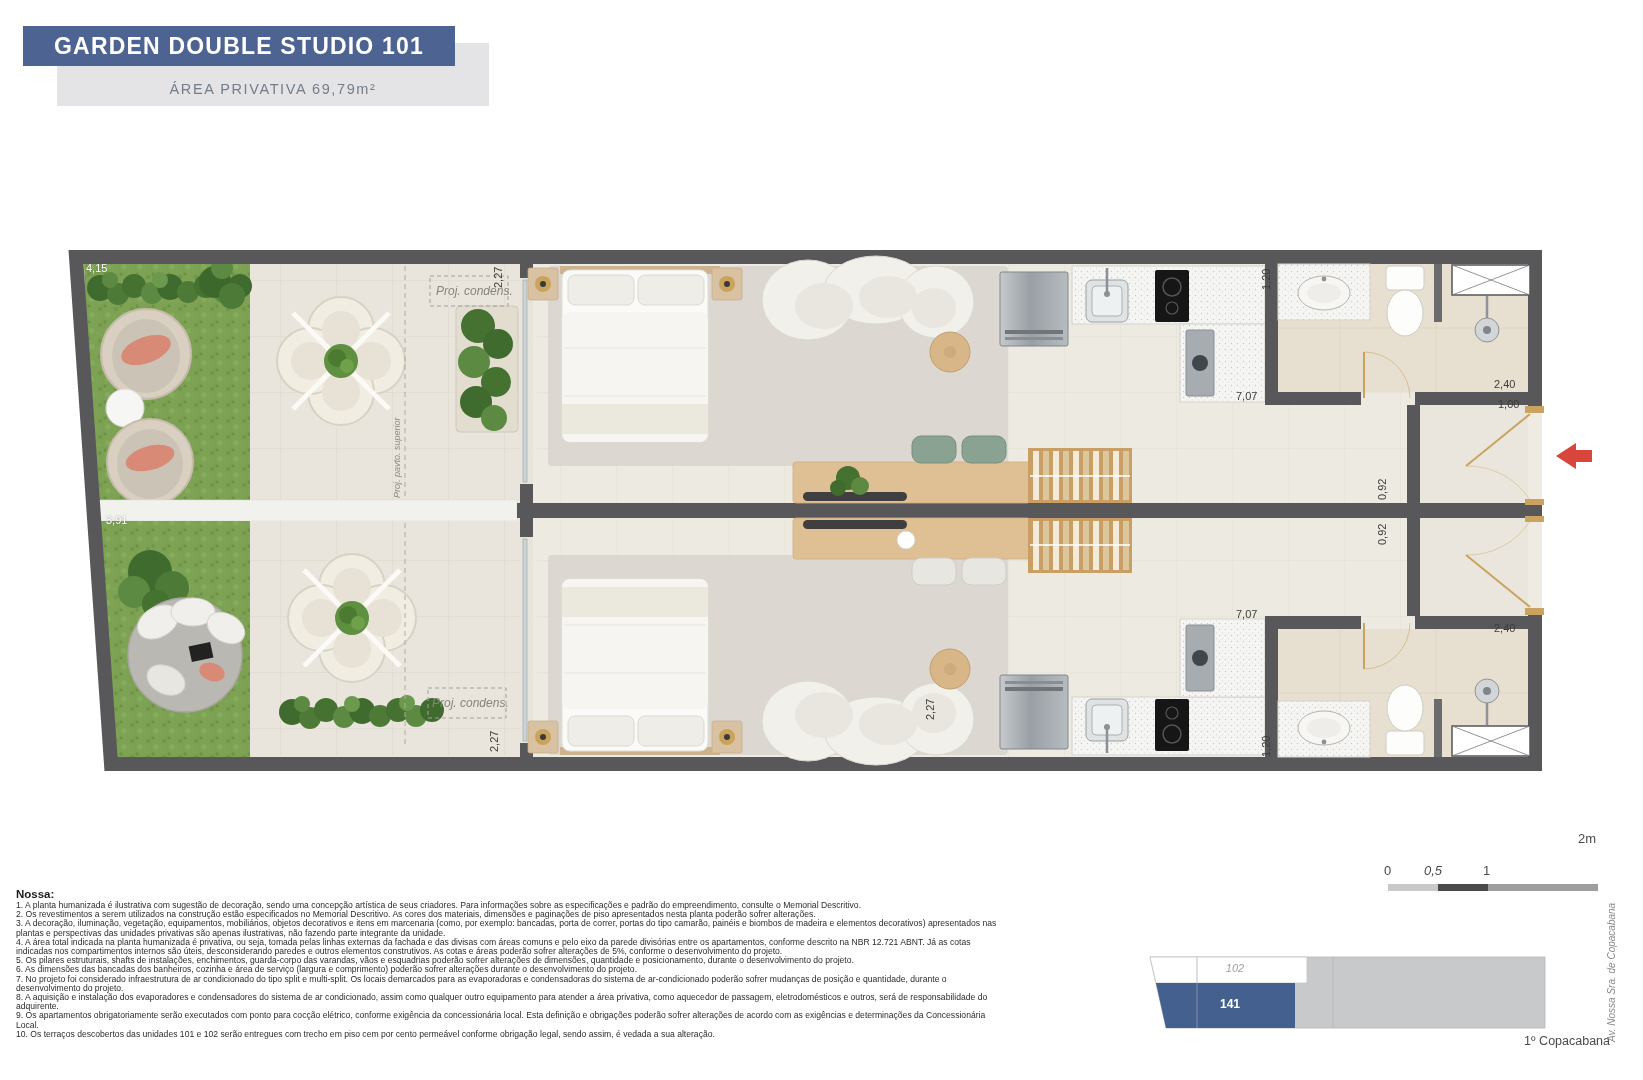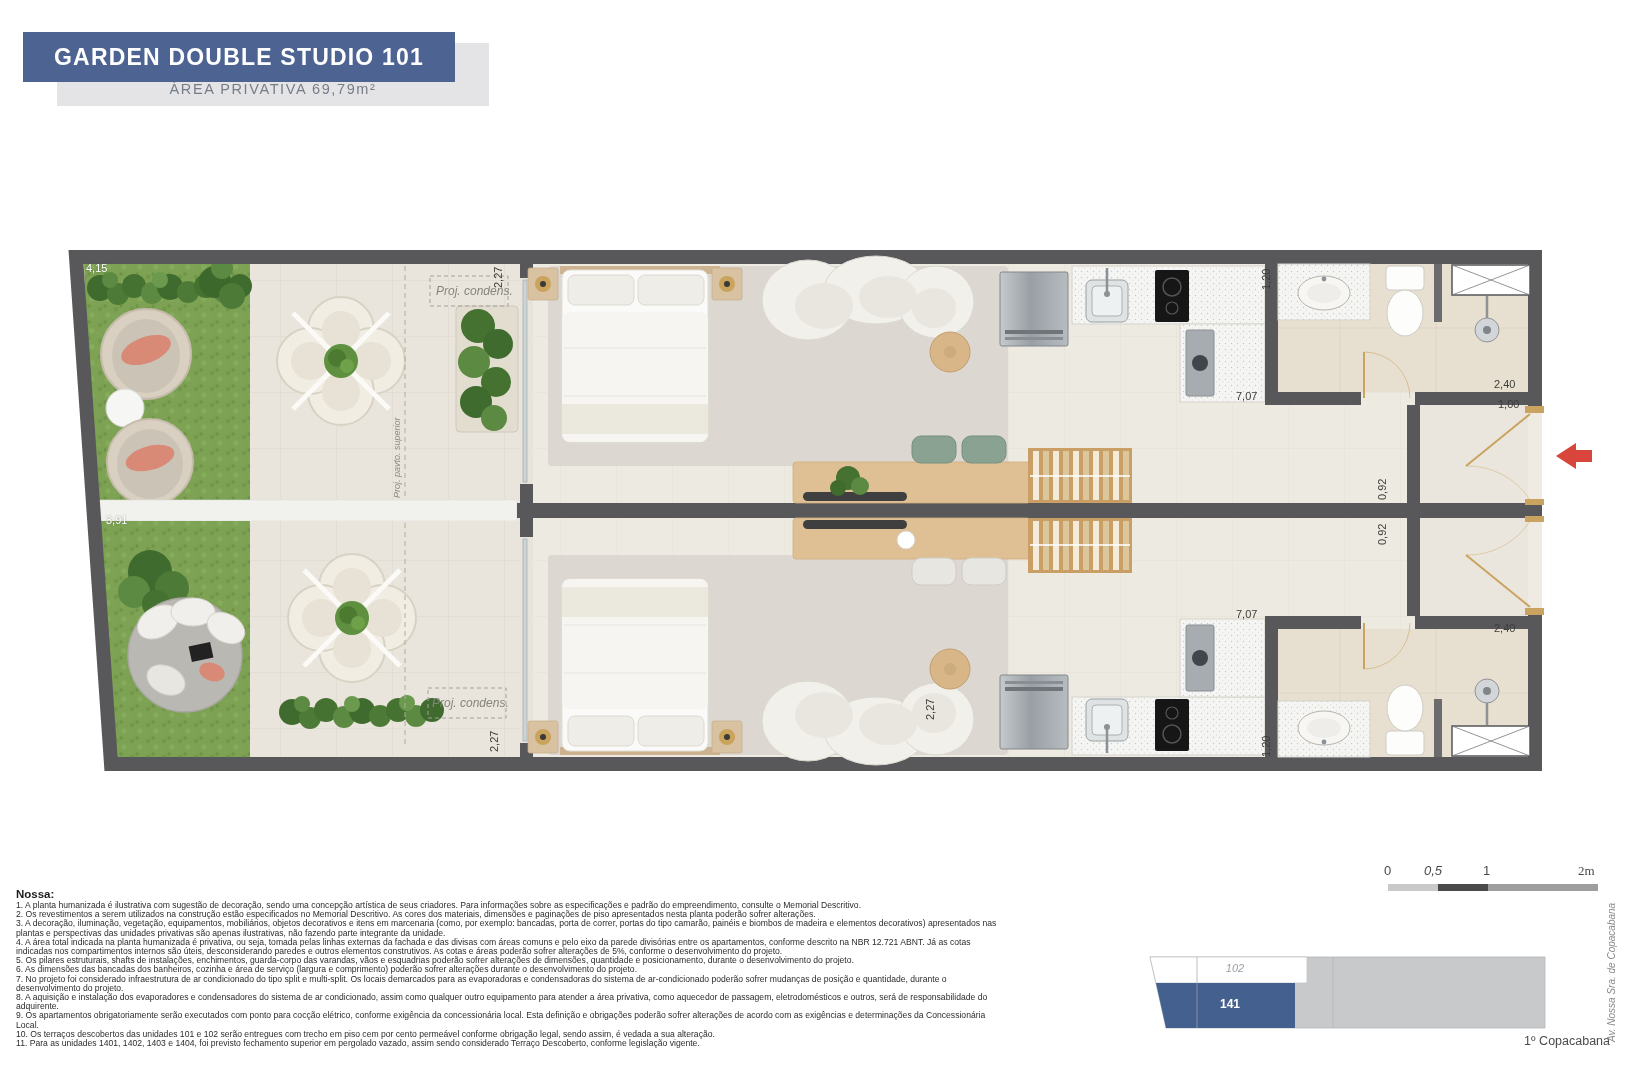--- a/index.html
+++ b/index.html
@@ -2,21 +2,21 @@
 <html><head>
 <meta charset="utf-8">
 <style>
   html,body{margin:0;padding:0;background:#ffffff;}
   body{width:1643px;height:1080px;position:relative;overflow:hidden;
        font-family:"Liberation Sans",sans-serif;-webkit-font-smoothing:antialiased;}
   .abs{position:absolute;}
   
   .banner-gray{left:57px;top:43px;width:432px;height:63px;background:#e4e4e6;z-index:1;
                display:flex;align-items:flex-end;justify-content:center;padding-bottom:9px;box-sizing:border-box;}
-  .banner-blue{left:23px;top:32px;width:432px;height:50px;background:#4d6392;z-index:2;
+  .banner-blue{left:23px;top:26px;width:432px;height:40px;background:#4d6392;z-index:2;
                display:flex;align-items:center;justify-content:center;}
   .title{color:#fff;font-size:23px;font-weight:bold;letter-spacing:1.2px;white-space:nowrap;}
   .subtitle{color:#757d88;font-size:14.5px;letter-spacing:1.6px;white-space:nowrap;}
   
   .lbl{position:absolute;font-size:11px;color:#3d3d3d;white-space:nowrap;z-index:5;}
   .lbl.white{color:#ffffff;text-shadow:0 0 2px rgba(60,60,60,.6);}
   .v{position:absolute;height:12px;line-height:12px;font-size:11px;color:#3d3d3d;white-space:nowrap;
      transform-origin:0 100%;transform:rotate(-90deg);z-index:5;}
   .ital{font-style:italic;color:#85857d;font-size:12px;}
   .vital{font-style:italic;color:#8b8b83;font-size:9px;}
@@ -320,33 +320,32 @@
 <span class="v" style="left:1388px;top:488px;">0,92</span>
 <span class="v" style="left:1388px;top:533px;">0,92</span>
 
 <span class="lbl ital" style="left:436px;top:284px;">Proj. condens.</span>
 <span class="lbl ital" style="left:432px;top:696px;">Proj. condens.</span>
 <span class="v vital" style="left:403px;top:486px;">Proj. pavto. superior</span>
 
 <span class="scl" style="left:1384px;top:863px;">0</span>
 <span class="scl" style="left:1424px;top:863px;font-style:italic;">0,5</span>
 <span class="scl" style="left:1483px;top:863px;">1</span>
-<span class="scl" style="left:1578px;top:863px;font-family:Liberation Serif, serif;">2m</span>
+<span class="scl" style="left:1578px;top:831px;">2m</span>
 
 <div class="abs kp102">102</div>
 <div class="abs kp101">141</div>
 <div class="abs kpfloor">1º Copacabana</div>
 <span class="street">Av. Nossa Sra. de Copacabana</span>
 
 <div class="abs notes">
   <div class="nt">Nossa:</div>
   <div class="ni">1. A planta humanizada é ilustrativa com sugestão de decoração, sendo uma concepção artística de seus criadores. Para informações sobre as especificações e padrão do empreendimento, consulte o Memorial Descritivo.</div>
   <div class="ni">2. Os revestimentos a serem utilizados na construção estão especificados no Memorial Descritivo. As cores dos materiais, dimensões e paginações de piso apresentados nesta planta poderão sofrer alterações.</div>
   <div class="ni">3. A decoração, iluminação, vegetação, equipamentos, mobiliários, objetos decorativos e itens em marcenaria (como, por exemplo: bancadas, porta de correr, portas do tipo camarão, painéis e biombos de madeira e elementos decorativos) apresentados nas plantas e perspectivas das unidades privativas são apenas ilustrativas, não fazendo parte integrante da unidade.</div>
   <div class="ni">4. A área total indicada na planta humanizada é privativa, ou seja, tomada pelas linhas externas da fachada e das divisas com áreas comuns e pelo eixo da parede divisórias entre os apartamentos, conforme descrito na NBR 12.721 ABNT. Já as cotas indicadas nos compartimentos internos são úteis, desconsiderando paredes e outros elementos construtivos. As cotas e áreas poderão sofrer alterações de 5%, conforme o desenvolvimento do projeto.</div>
   <div class="ni">5. Os pilares estruturais, shafts de instalações, enchimentos, guarda-corpo das varandas, vãos e esquadrias poderão sofrer alterações de dimensões, quantidade e posicionamento, durante o desenvolvimento do projeto.</div>
   <div class="ni">6. As dimensões das bancadas dos banheiros, cozinha e área de serviço (largura e comprimento) poderão sofrer alterações durante o desenvolvimento do projeto.</div>
   <div class="ni">7. No projeto foi considerado infraestrutura de ar condicionado do tipo split e multi-split. Os locais demarcados para as evaporadoras e condensadoras do sistema de ar-condicionado poderão sofrer mudanças de posição e quantidade, durante o desenvolvimento do projeto.</div>
   <div class="ni">8. A aquisição e instalação dos evaporadores e condensadores do sistema de ar condicionado, assim como qualquer outro equipamento para atender a área privativa, como aquecedor de passagem, eletrodomésticos e outros, será de responsabilidade do adquirente.</div>
   <div class="ni">9. Os apartamentos obrigatoriamente serão executados com ponto para cocção elétrico, conforme exigência da concessionária local. Esta definição e obrigações poderão sofrer alterações de acordo com as exigências e determinações da Concessionária Local.</div>
   <div class="ni">10. Os terraços descobertos das unidades 101 e 102 serão entregues com trecho em piso cem por cento permeável conforme obrigação legal, sendo assim, é vedada a sua alteração.</div>
-  <div class="ni">11. Para as unidades 1401, 1402, 1403 e 1404, foi previsto fechamento superior em pergolado vazado, assim sendo considerado Terraço Descoberto, conforme legislação vigente.</div>
 </div>
 
 </body></html>

